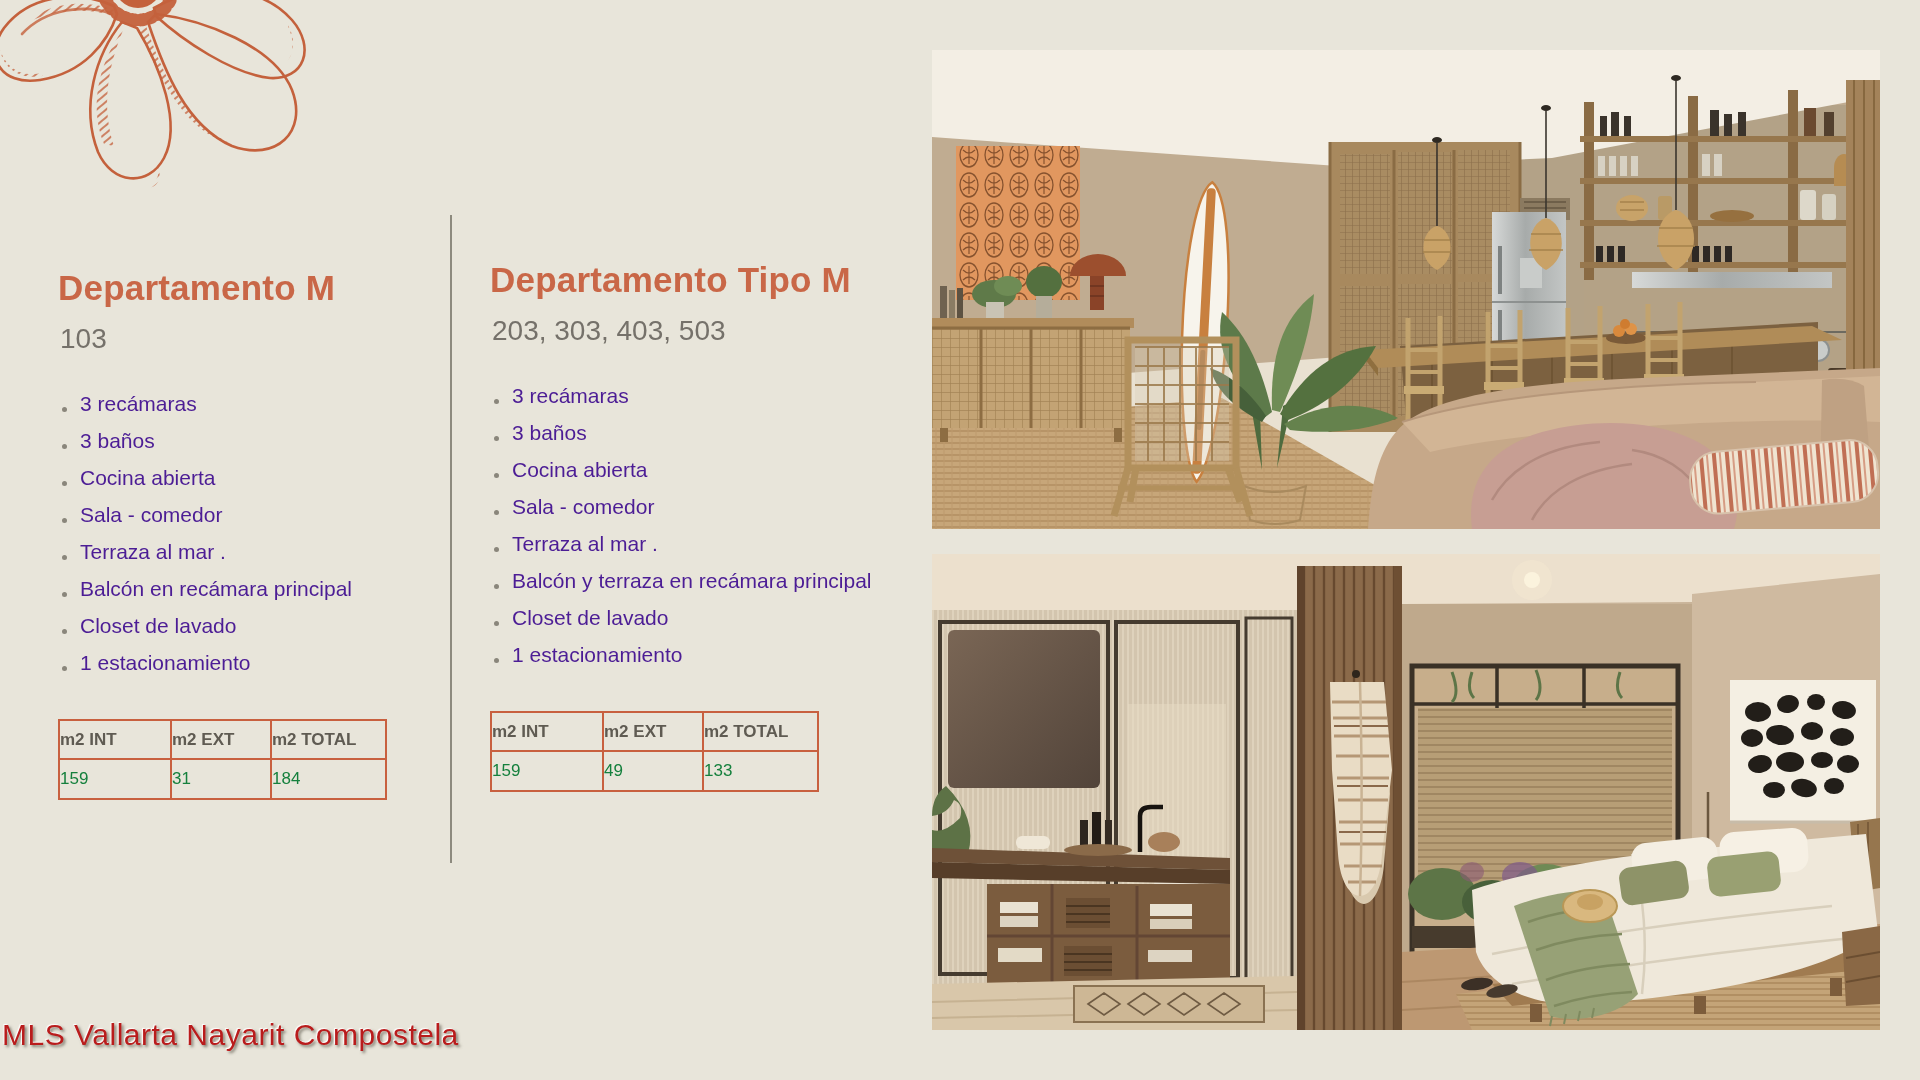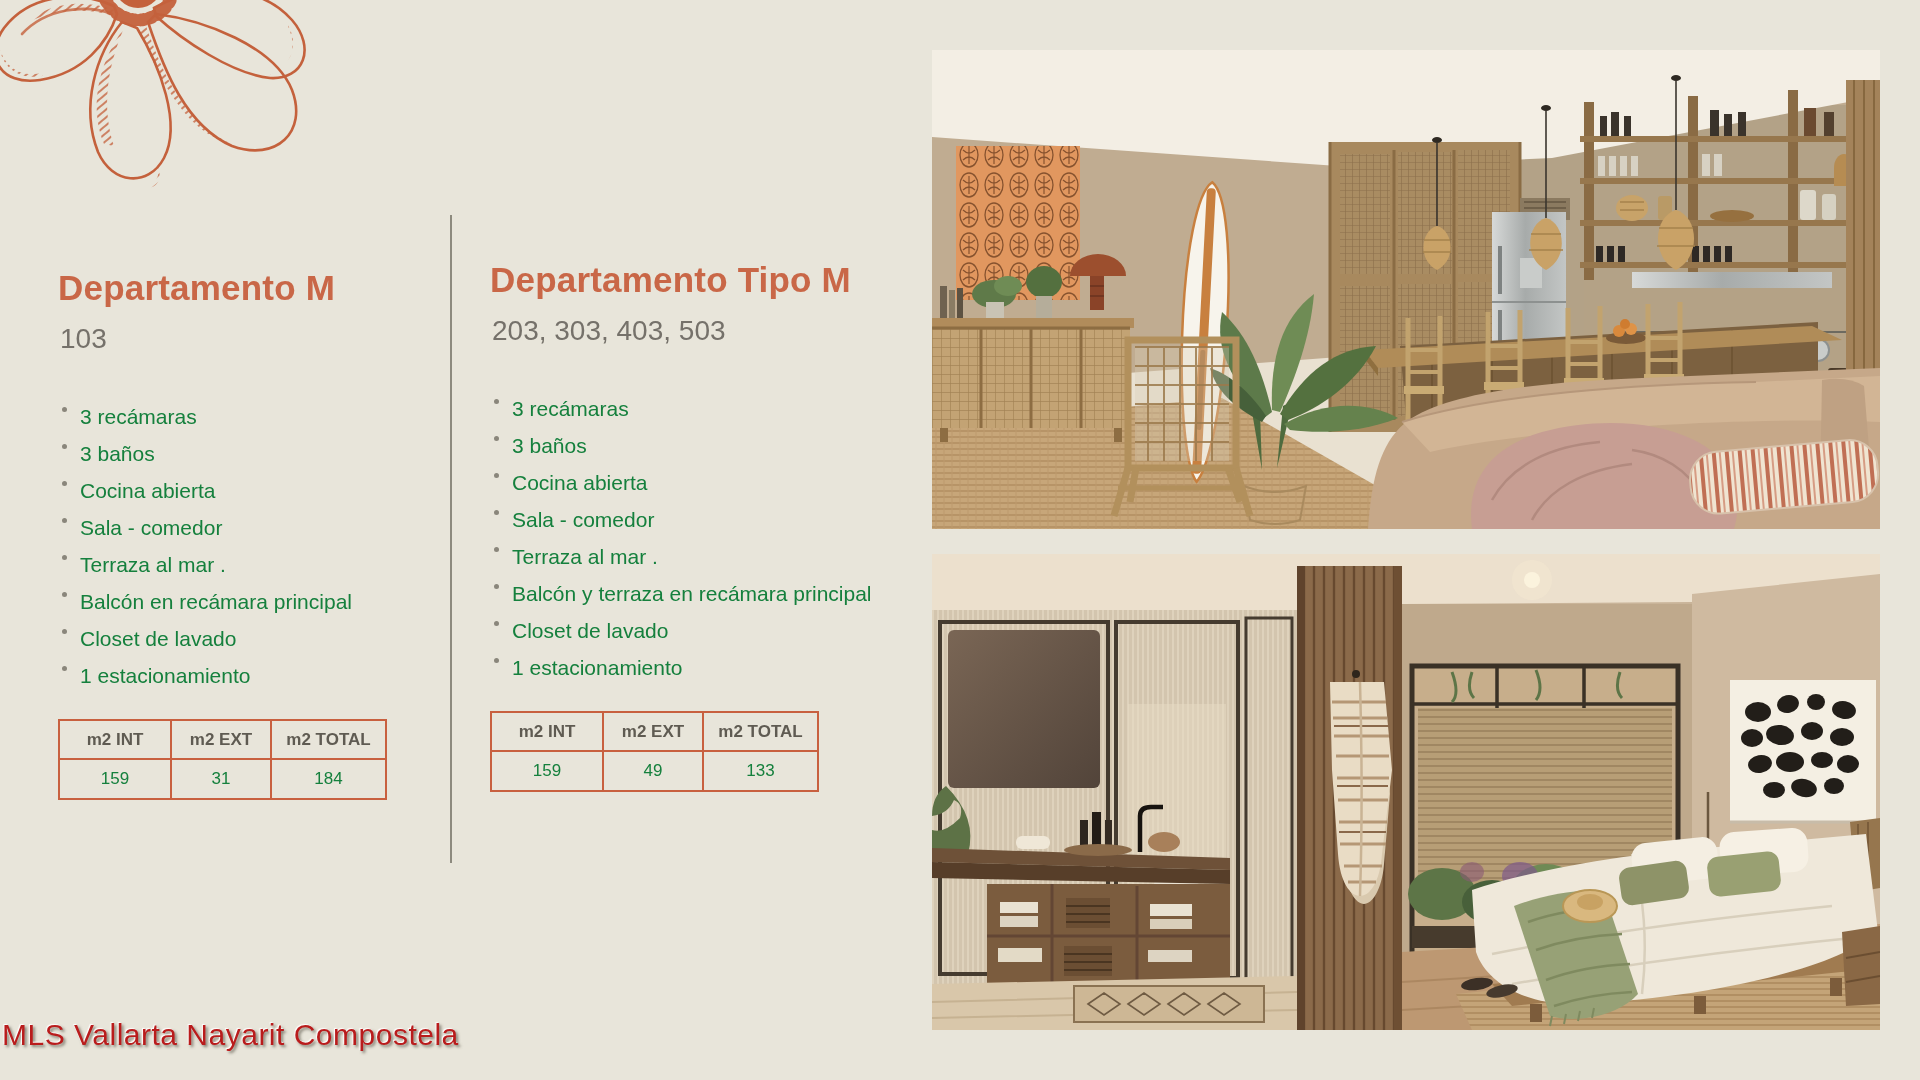--- a/index.html
+++ b/index.html
@@ -10,24 +10,24 @@
   }
   
   .logo{position:absolute; left:-14px; top:-26px; width:350px; height:250px;}
   
   .col{position:absolute; width:420px;}
   .col-left{left:58px; top:268px; width:340px;}
   .col-right{left:490px; top:260px;}
   .unit-title{margin:0; font-size:35px; font-weight:bold; color:#c96747; letter-spacing:.2px;}
   .unit-sub{margin:15px 0 0 2px; font-size:28px; color:#75716a;}
   ul.features{list-style:none; margin:37px 0 0 0; padding:0 0 0 2px;}
-  ul.features li{display:flex; align-items:flex-end; font-size:21px; color:#15803d; height:37px;}
+  ul.features li{display:flex; align-items:flex-start; font-size:21px; color:#4c1d95; height:37px;}
   .bullet{width:5px; height:5px; border-radius:50%; background:#8a867b; margin:0 13px 3px 2px; flex:none; align-self:center;}
   table.area{border-collapse:collapse; margin-top:31px;}
-  table.area th, table.area td{border:2px solid #c8603f; text-align:center; padding:0;}
+  table.area th, table.area td{border:2px solid #c8603f; text-align:left; padding:0;}
   table.area th{width:110px; height:37px; font-size:17px; font-weight:bold; color:#5f5b52;}
   table.area th:nth-child(2){width:98px;} table.area th:nth-child(3){width:113px;}
   table.area td{height:38px; font-size:17px; font-weight:normal; color:#15803d;}
   .divider{position:absolute; left:450px; top:215px; width:2px; height:648px; background:#8d8a7e;}
   
   .photo{position:absolute; left:932px; width:948px; overflow:hidden;}
   .photo svg{display:block; width:100%; height:100%;}
   .photo-top{top:50px; height:479px;}
   .photo-bottom{top:554px; height:476px;}
   

